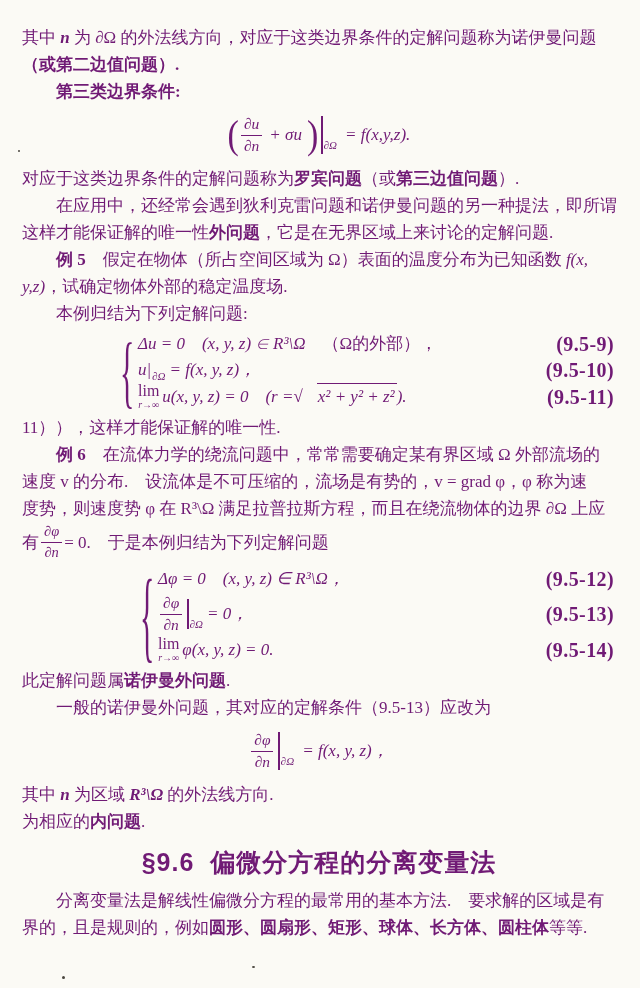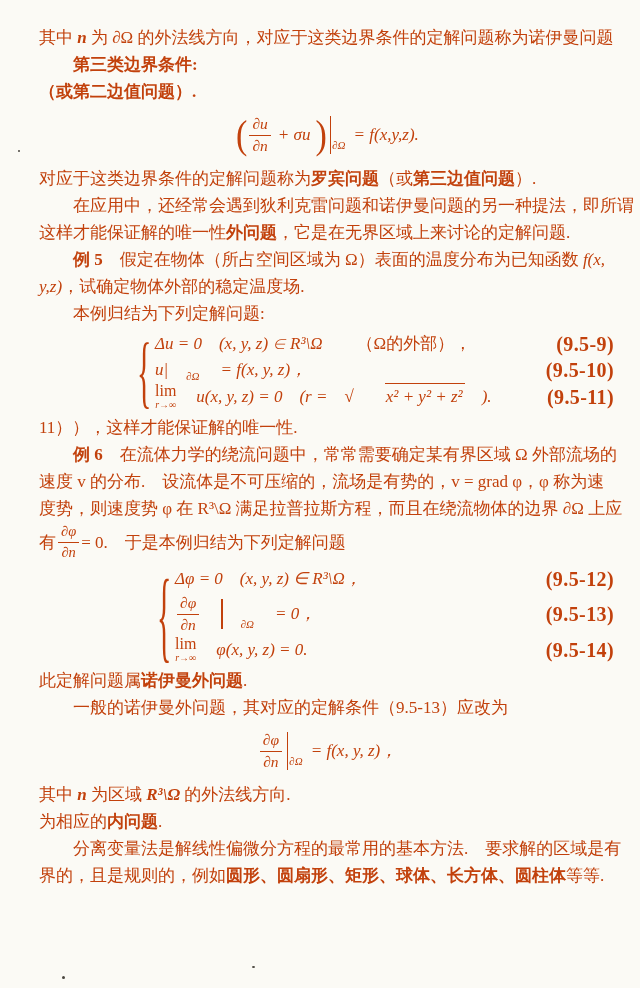--- a/index.html
+++ b/index.html
@@ -1,23 +1,23 @@
 <!DOCTYPE html>
 <html><head>
 <meta charset="utf-8">
 <style>
   html,body{margin:0;padding:0;background:#e8e6e0;}
   .page{
     position:relative;
     width:640px;height:988px;
     background:#fbfaf5;
-    color:#c2410c;
+    color:#701a75;
     font-family:"Liberation Serif", serif;
     box-sizing:border-box;
-    padding:24px 24px 0 39px;
+    padding:24px 24px 0 22px;
     overflow:hidden;
   }
   .line{font-size:17px;line-height:27px;white-space:nowrap;}
   .ind{padding-left:34px;}
   .b{font-weight:700;}
   .mi{font-style:italic;}
   .cjk{font-style:normal;}
   
   .formula{
     text-align:center;font-size:17px;line-height:22px;
@@ -38,21 +38,21 @@
   .lim .ls{display:block;font-size:10px;margin-top:1px;font-style:italic;}
   
   .sqrtsym{font-style:normal;}
   .rad{border-top:1.4px solid currentColor;padding:0 2px 0 1px;margin-left:14px;}
   
   .system{display:flex;align-items:center;margin:4px 0;}
   .system .rows{flex:1;display:flex;flex-direction:column;}
   .sysbrace{display:inline-block;font-size:30px;font-weight:400;width:14px;line-height:1;margin-right:4px;}
   .sys1 .sysbrace{transform:scaleY(2.7);}
   .sys2 .sysbrace{transform:scaleY(3.4);}
-  .sysrow{display:flex;align-items:center;font-size:17px;line-height:26px;white-space:nowrap;gap:17px;}
+  .sysrow{display:flex;align-items:center;font-size:17px;line-height:26px;white-space:nowrap;}
   .sysrow.tall{line-height:22px;height:44px;}
   .eqno{margin-left:auto;font-weight:700;font-size:20px;letter-spacing:0.4px;padding-right:2px;}
   .sys1{margin-left:98px;}
   .sys2{margin-left:118px;}
   
   .line .frac{font-size:14.5px;vertical-align:-10px;}
   .l4{height:40px;display:flex;align-items:center;}
   
   .sectionhead{
     text-align:center;font-family:"Liberation Sans", sans-serif;font-weight:700;
@@ -60,23 +60,23 @@
   }
   .sectionhead .no{margin-right:16px;}
   .speck{position:absolute;background:#4a463f;border-radius:50%;}
 </style>
 </head>
 <body>
 
 <div class="page">
 
   <div class="line"><span class="cjk">其中 </span><span class="mi b">n</span><span class="cjk"> 为 ∂Ω 的外法线方向，对应于这类边界条件的定解问题称为诺伊曼问题</span></div>
+  <div class="line"><span class="b">（或第二边值问题）.</span></div>
+
   <div class="line ind"><span class="b">第三类边界条件:</span></div>
-
-  <div class="line"><span class="b">（或第二边值问题）.</span></div>
 
   <div class="formula">
     <span class="bigp">(</span>
       <span class="frac mi">
         <span class="fn">∂u</span>
         <span class="fd">∂n</span>
       </span>
       <span class="mi plusterm">+ σu</span>
       <span class="bigp">)</span>
       <span class="evalbar"></span>
@@ -173,20 +173,21 @@
       </span>
       <span class="evalbar"></span>
       <span class="evalsub">∂Ω</span>
       <span class="mi rhs">= f(x, y, z)，</span>
   </div>
 
   <div class="line"><span>其中 </span><span class="mi b">n</span><span> 为区域 </span><span class="mi b">R³\Ω</span><span> 的外法线方向.</span></div>
 
   <div class="line"><span>为相应的</span><span class="b">内问题</span><span>.</span></div>
 
+  <div class="sectionhead"><span class="no">§9.6</span><span>偏微分方程的分离变量法</span></div>
 
   <div class="line ind"><span>分离变量法是解线性偏微分方程的最常用的基本方法.　要求解的区域是有</span></div>
   <div class="line"><span>界的，且是规则的，例如</span><span class="b">圆形、圆扇形、矩形、球体、长方体、圆柱体</span><span>等等.</span></div>
 
   <div class="speck" style="left:62px;top:976px;width:3px;height:3px;"></div>
   <div class="speck" style="left:252px;top:966px;width:3px;height:2px;"></div>
   <div class="speck" style="left:18px;top:150px;width:2px;height:2px;"></div>
 
 </div>
 

